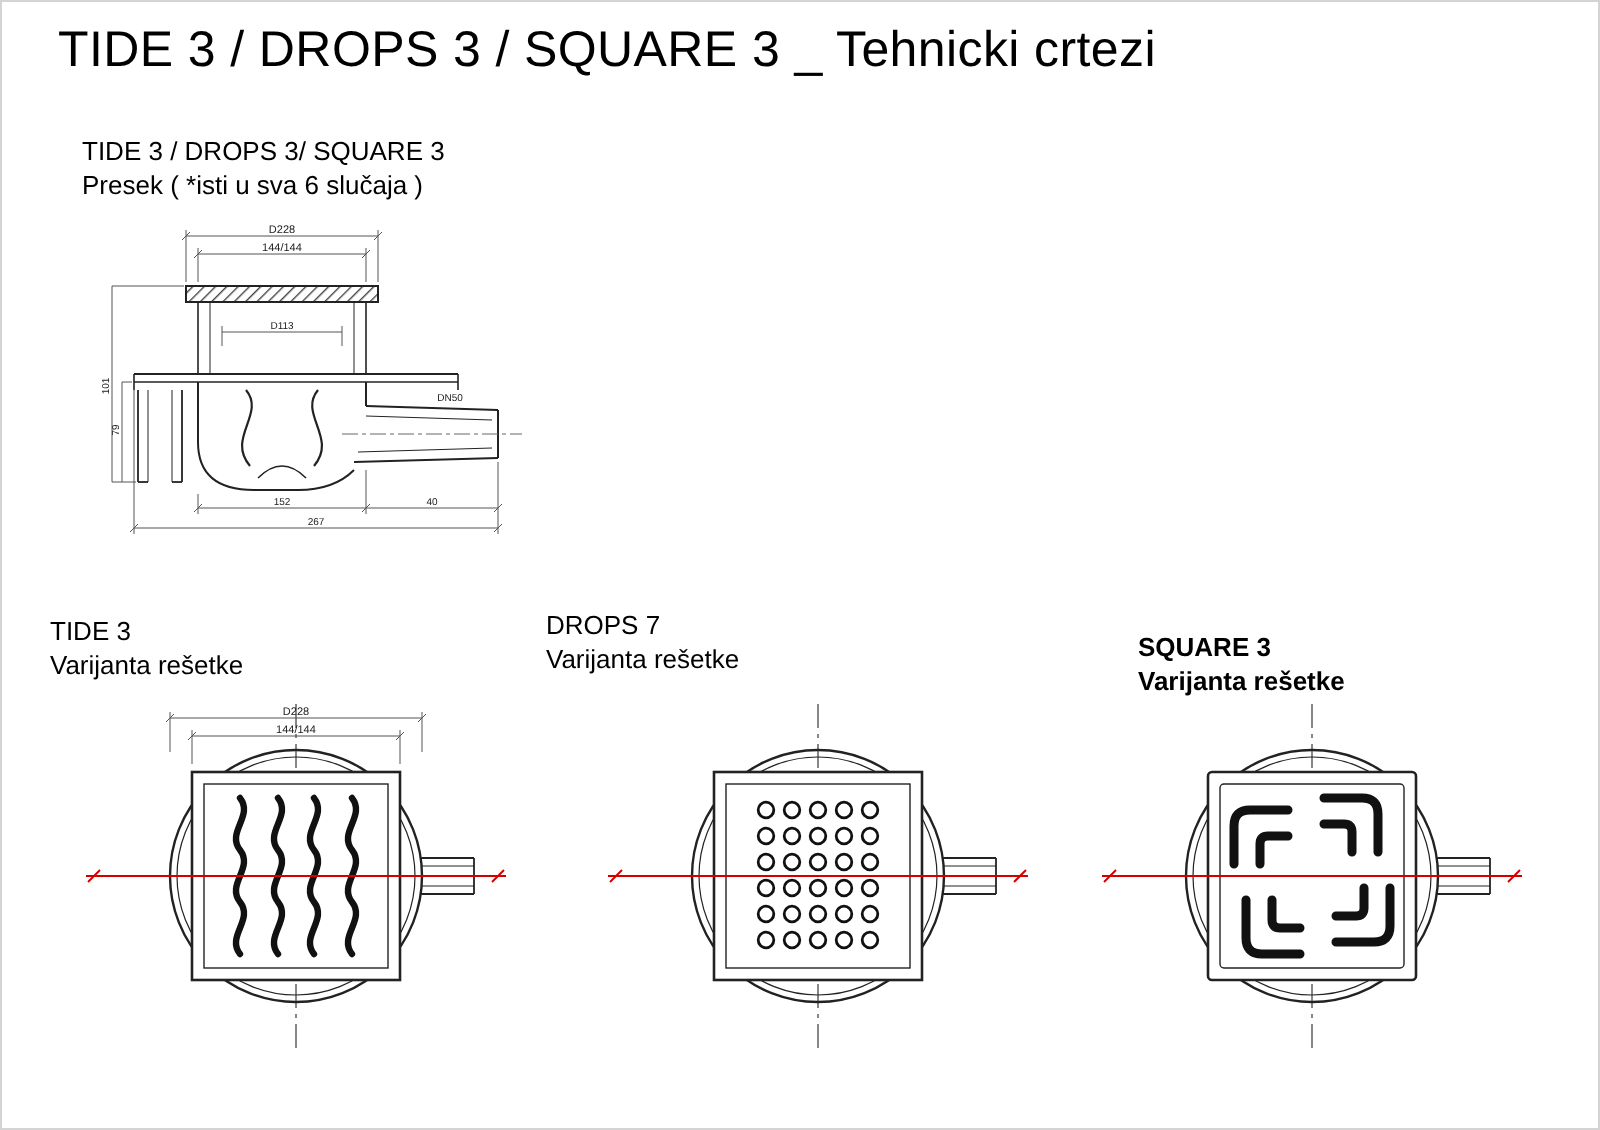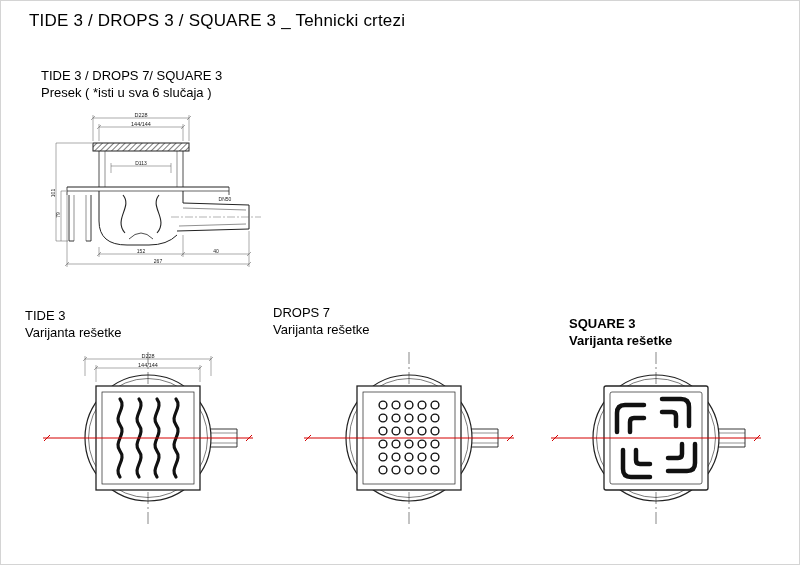--- a/index.html
+++ b/index.html
@@ -2,34 +2,34 @@
 <html><head>
 <meta charset="utf-8">
 <style>
   html,body{margin:0;padding:0;background:#ffffff;}
   .page{
     position:relative;width:800px;height:565px;background:#ffffff;
     border:1px solid #d4d4d4;box-sizing:border-box;overflow:hidden;
     font-family:"Liberation Sans",sans-serif;color:#000;
   }
   .abs{position:absolute;}
-  .h1{font-size:17px;letter-spacing:0.2px;white-space:nowrap;}
+  .h1{font-size:25px;letter-spacing:0.2px;white-space:nowrap;}
   .small{font-size:13px;line-height:17px;white-space:nowrap;}
   svg{display:block;}
   svg text{font-family:"Liberation Sans",sans-serif;fill:#1a1a1a;}
 </style>
 </head>
 <body>
 
 <div class="page">
 
   <div class="abs h1" style="left:28px;top:10px;">TIDE 3 / DROPS 3 / SQUARE 3 _ Tehnicki crtezi</div>
 
   <div class="abs small" style="left:40px;top:66px;">
-    <div>TIDE 3 / DROPS 7/ SQUARE 3</div>
+    <div>TIDE 3 / DROPS 3/ SQUARE 3</div>
     <div>Presek ( *isti u sva 6 slučaja )</div>
   </div>
 
   <svg class="abs" style="left:47px;top:106px;" width="220" height="170" viewBox="-5 0 220 170">
     <defs>
       <pattern id="hatch" width="4" height="4" patternUnits="userSpaceOnUse" patternTransform="rotate(45)">
         <line x1="0" y1="0" x2="0" y2="4" stroke="#444" stroke-width="1.4"></line>
       </pattern>
     </defs>
 

